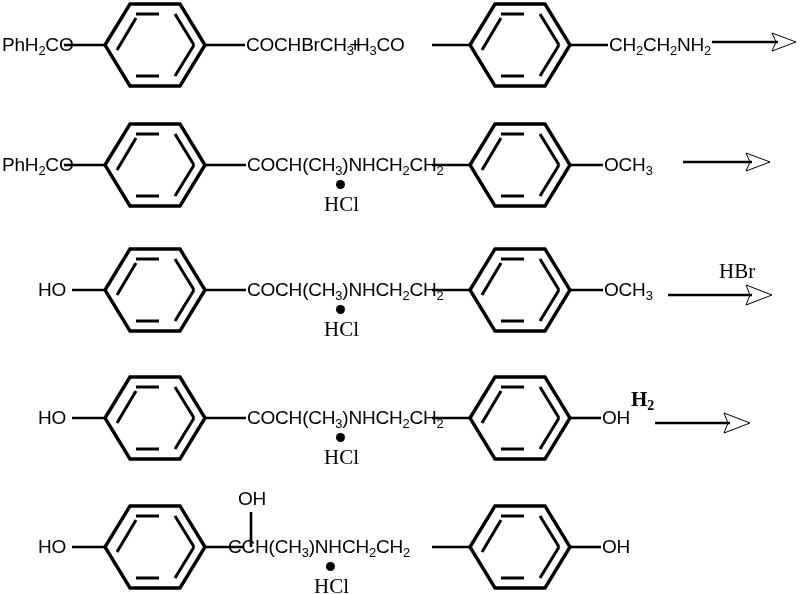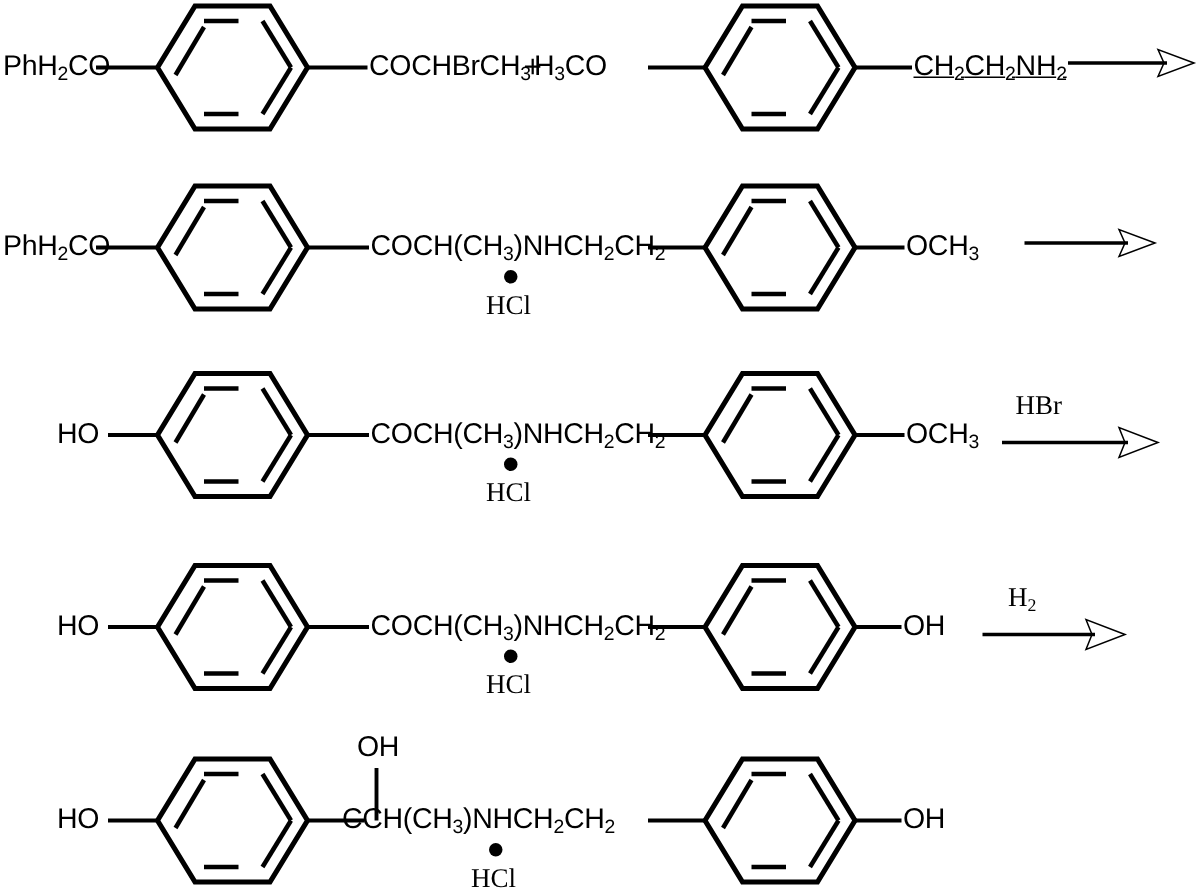--- a/index.html
+++ b/index.html
@@ -49,21 +49,21 @@
     position: absolute;
     font-family: "Liberation Sans", sans-serif;
     font-size: 21px;
     line-height: 1;
   }
 
   
   .serif {
     position: absolute;
     font-family: "Liberation Serif", serif;
-    font-size: 18px;
+    font-size: 21px;
     line-height: 1;
     white-space: nowrap;
   }
   .serif sub {
     font-size: 0.66em;
     vertical-align: -0.3em;
   }
 
   .salt-dot {
     position: absolute;
@@ -230,21 +230,21 @@
 
   <div class="row">
     <span class="chem" style="left:2px; top:35px;">PhH<sub>2</sub>CO</span>
 
     <span class="chem" style="left:246px; top:35px;">COCHBrCH<sub>3</sub></span>
 
     <span class="plus" style="left:349px; top:34px;">+</span>
 
     <span class="chem" style="left:356px; top:35px;">H<sub>3</sub>CO</span>
 
-    <span class="chem" style="left:609px; top:35px;text-decoration:underline;">CH<sub>2</sub>CH<sub>2</sub>NH<sub>2</sub></span>
+    <span class="chem" style="left:609px; top:35px;">CH<sub>2</sub>CH<sub>2</sub>NH<sub>2</sub></span>
   </div>
 
   <div class="row">
     <span class="chem" style="left:2px; top:155px;">PhH<sub>2</sub>CO</span>
 
     <span class="chem" style="left:247px; top:155px;">COCH(CH<sub>3</sub>)NHCH<sub>2</sub>CH<sub>2</sub></span>
 
     <span class="salt-dot" style="left:336px; top:180px;"></span>
     <span class="serif" style="left:324px; top:194px;">HCl</span>
 
@@ -254,34 +254,34 @@
   <div class="row">
     <span class="chem" style="left:38px; top:280px;">HO</span>
 
     <span class="chem" style="left:247px; top:280px;">COCH(CH<sub>3</sub>)NHCH<sub>2</sub>CH<sub>2</sub></span>
 
     <span class="salt-dot" style="left:336px; top:305px;"></span>
     <span class="serif" style="left:324px; top:319px;">HCl</span>
 
     <span class="chem" style="left:604px; top:280px;">OCH<sub>3</sub></span>
 
-    <span class="serif" style="left:677px; top:261px;">HBr</span>
+    <span class="serif" style="left:719px; top:261px;">HBr</span>
   </div>
 
   <div class="row">
     <span class="chem" style="left:38px; top:408px;">HO</span>
 
     <span class="chem" style="left:247px; top:408px;">COCH(CH<sub>3</sub>)NHCH<sub>2</sub>CH<sub>2</sub></span>
 
     <span class="salt-dot" style="left:336px; top:433px;"></span>
     <span class="serif" style="left:324px; top:447px;">HCl</span>
 
     <span class="chem" style="left:602px; top:408px;">OH</span>
 
-    <span class="serif" style="left:672px; top:389px;">H<sub>2</sub></span>
+    <span class="serif" style="left:631px; top:389px;font-weight:bold;">H<sub>2</sub></span>
   </div>
 
   <div class="row">
     <span class="chem" style="left:38px; top:537px;">HO</span>
 
     <span class="chem" style="left:238px; top:489px;">OH</span>
 
     <span class="chem" style="left:228px; top:537px;">CCH(CH<sub>3</sub>)NHCH<sub>2</sub>CH<sub>2</sub></span>
 
     <span class="salt-dot" style="left:326px; top:562px;"></span>

